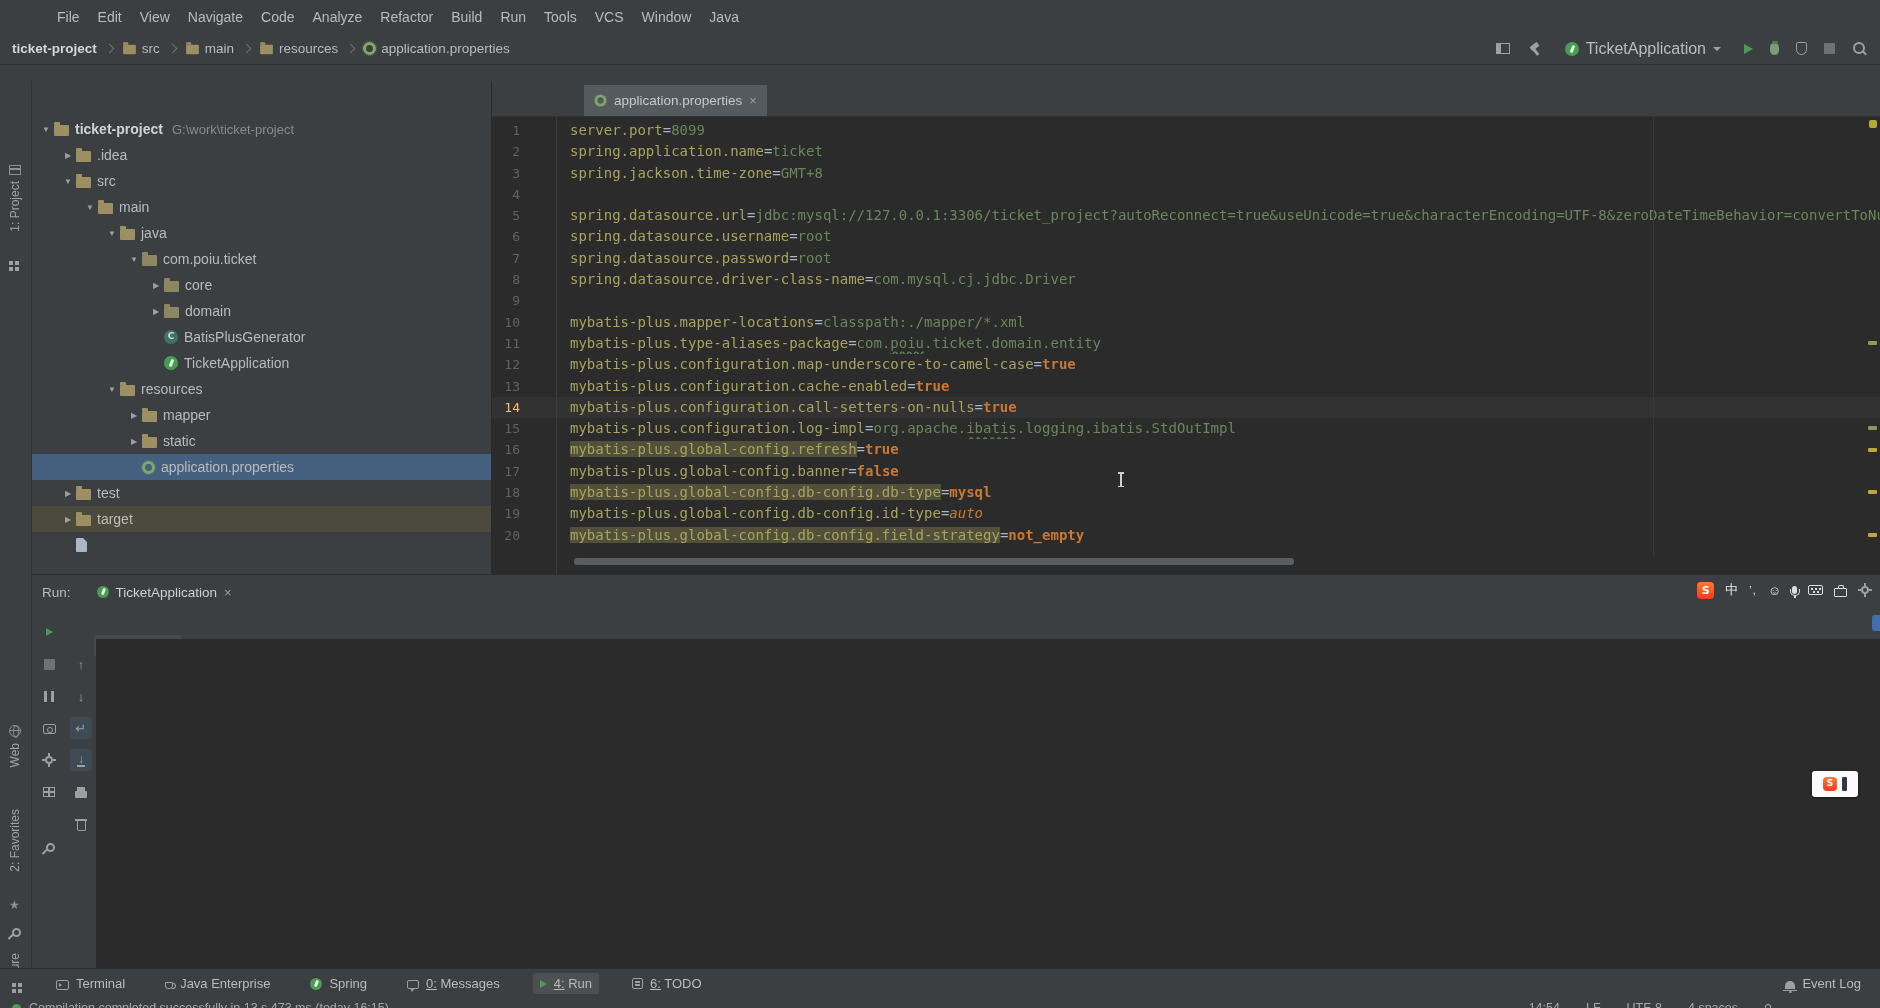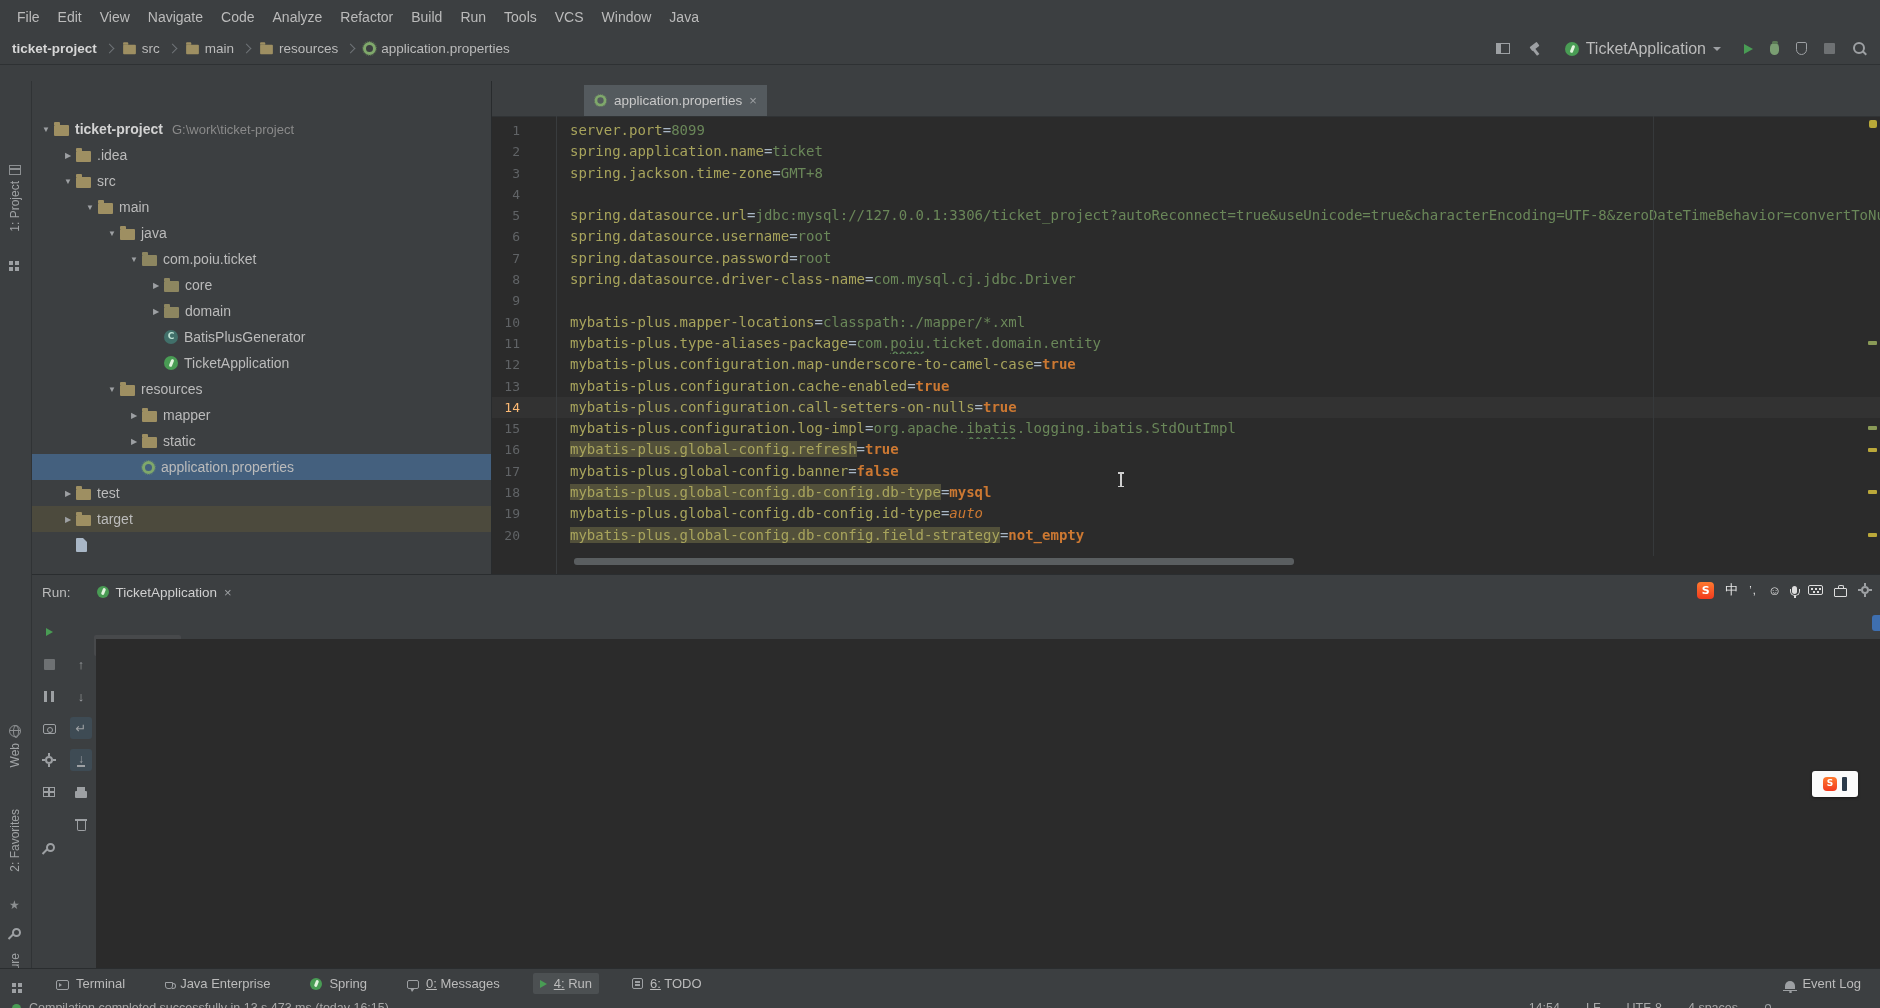--- a/index.html
+++ b/index.html
@@ -9,21 +9,21 @@
   
   .titlebar{height:16px;background:#fdfdfd;color:#1b1b1b;display:flex;align-items:center;
     font-size:11px;padding-left:5px;}
   .title-icon{width:10px;height:10px;background:#16161a;border-radius:2px;margin-right:7px;flex:none;}
   .title-text{white-space:nowrap;overflow:hidden;}
   .win-controls{margin-left:auto;display:flex;align-items:center;gap:46px;padding-right:44px;}
   .win-min{width:10px;height:2px;background:#333;}
   .win-max{width:9px;height:8px;border:1.5px solid #333;}
 
   
-  .menubar{height:33px;display:flex;align-items:center;padding-left:8px;font-size:14px;}
+  .menubar{height:33px;display:flex;align-items:center;padding-left:8px;font-size:14px;margin-left:40px;}
   .menu-item{padding:4px 9px;color:#bbb;cursor:default;}
 
   
   .toolbar{height:31px;display:flex;align-items:center;border-bottom:1px solid #2e3133;padding:0 12px;}
   .crumbs{display:flex;align-items:center;gap:7px;font-size:13.5px;}
   .crumb{display:flex;align-items:center;gap:5px;color:#bbb;}
   .crumb.bold .crumb-label{font-weight:bold;color:#d6d6d6;}
   .crumb-sep{width:6px;height:6px;border-right:1.5px solid #6f7377;border-top:1.5px solid #6f7377;
     transform:rotate(45deg);margin:0 2px;flex:none;}
   .tb-right{margin-left:auto;display:flex;align-items:center;gap:17px;}

